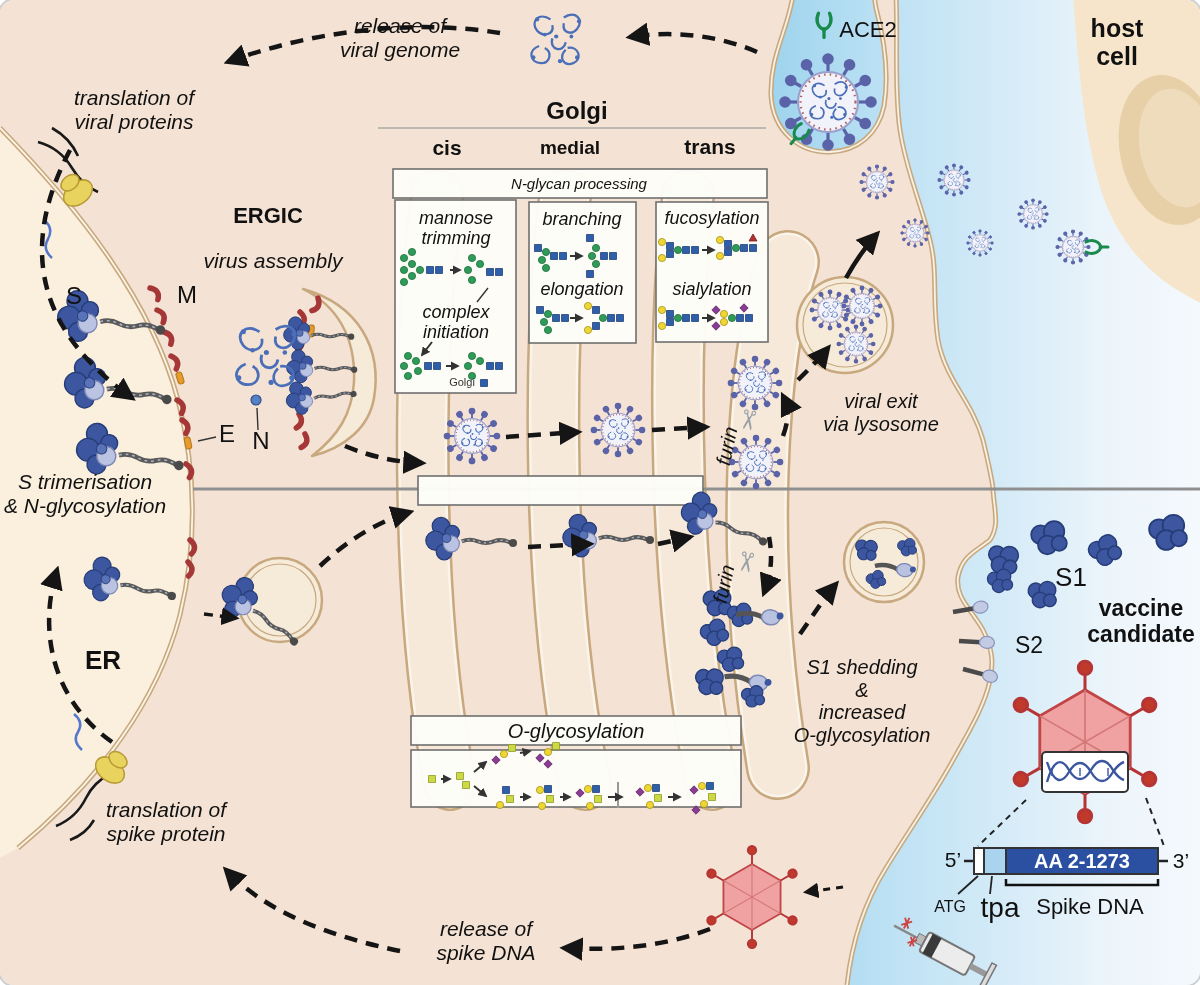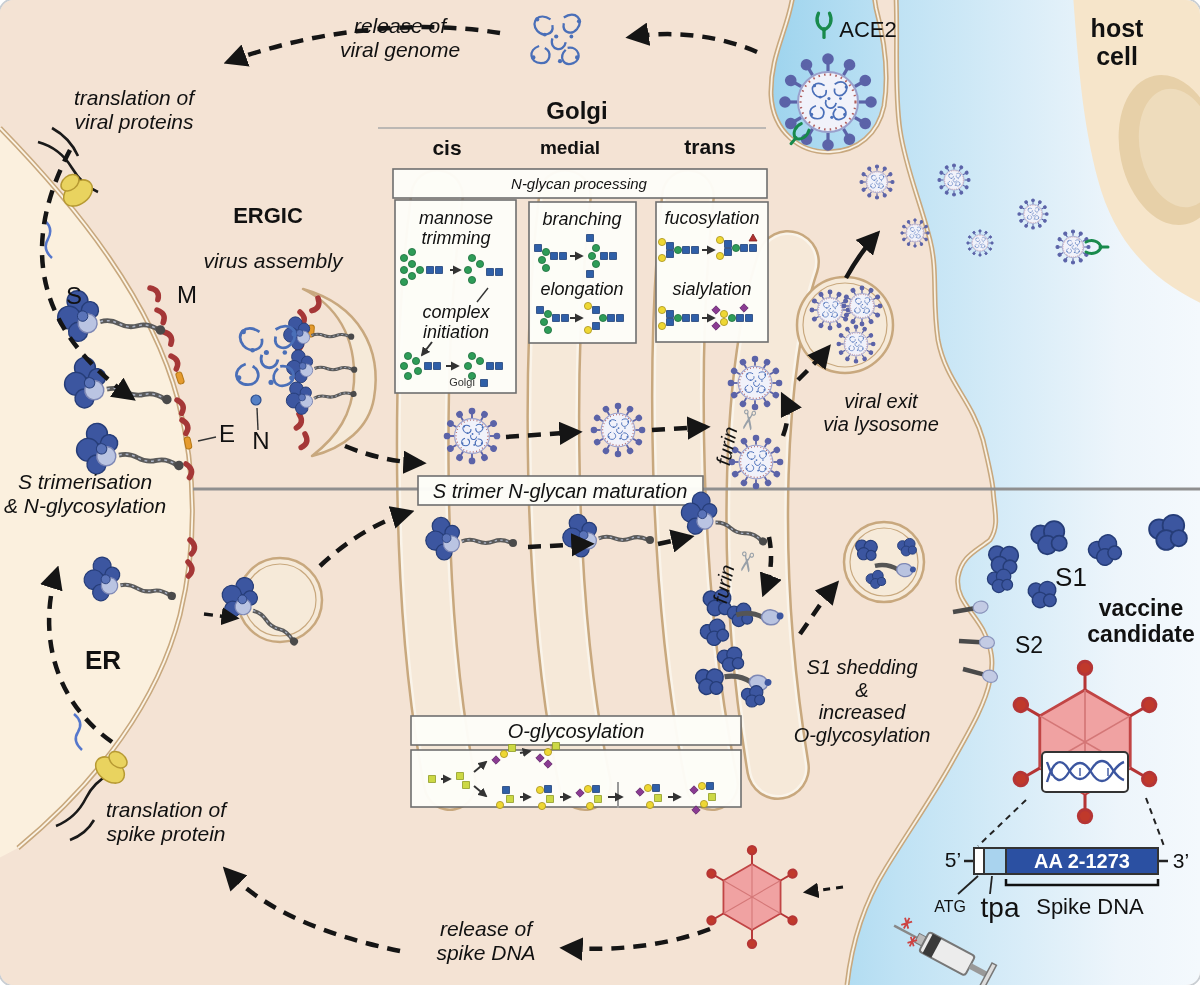--- a/index.html
+++ b/index.html
@@ -627,21 +627,20 @@
   <div class="lbl it" style="left:273px;top:261px;font-size:21px">virus assembly</div>
   <div class="lbl" style="left:74px;top:296px;font-size:24px">S</div>
   <div class="lbl" style="left:187px;top:295px;font-size:24px">M</div>
   <div class="lbl" style="left:227px;top:434px;font-size:24px">E</div>
   <div class="lbl" style="left:261px;top:441px;font-size:24px">N</div>
   <div class="lbl it" style="left:85px;top:494px;font-size:21px">S trimerisation
 &amp; N-glycosylation</div>
   <div class="lbl b" style="left:103px;top:661px;font-size:26px">ER</div>
   <div class="lbl it" style="left:166px;top:822px;font-size:21px">translation of
 spike protein</div>
-  <div class="lbl it" style="left:560px;top:491px;font-size:20px">S trimer N-glycan maturation</div>
   <div class="lbl it rot" style="left:727px;top:446px;font-size:20px">furin</div>
   <div class="lbl it rot" style="left:724px;top:584px;font-size:20px">furin</div>
   <div class="scis" style="left:748px;top:420px">✂</div>
   <div class="scis" style="left:746px;top:562px">✂</div>
   <div class="lbl it" style="left:881px;top:413px;font-size:20px">viral exit
 via lysosome</div>
   <div class="lbl it" style="left:862px;top:701px;font-size:20px">S1 shedding
 &amp;
 increased
 O-glycosylation</div>

